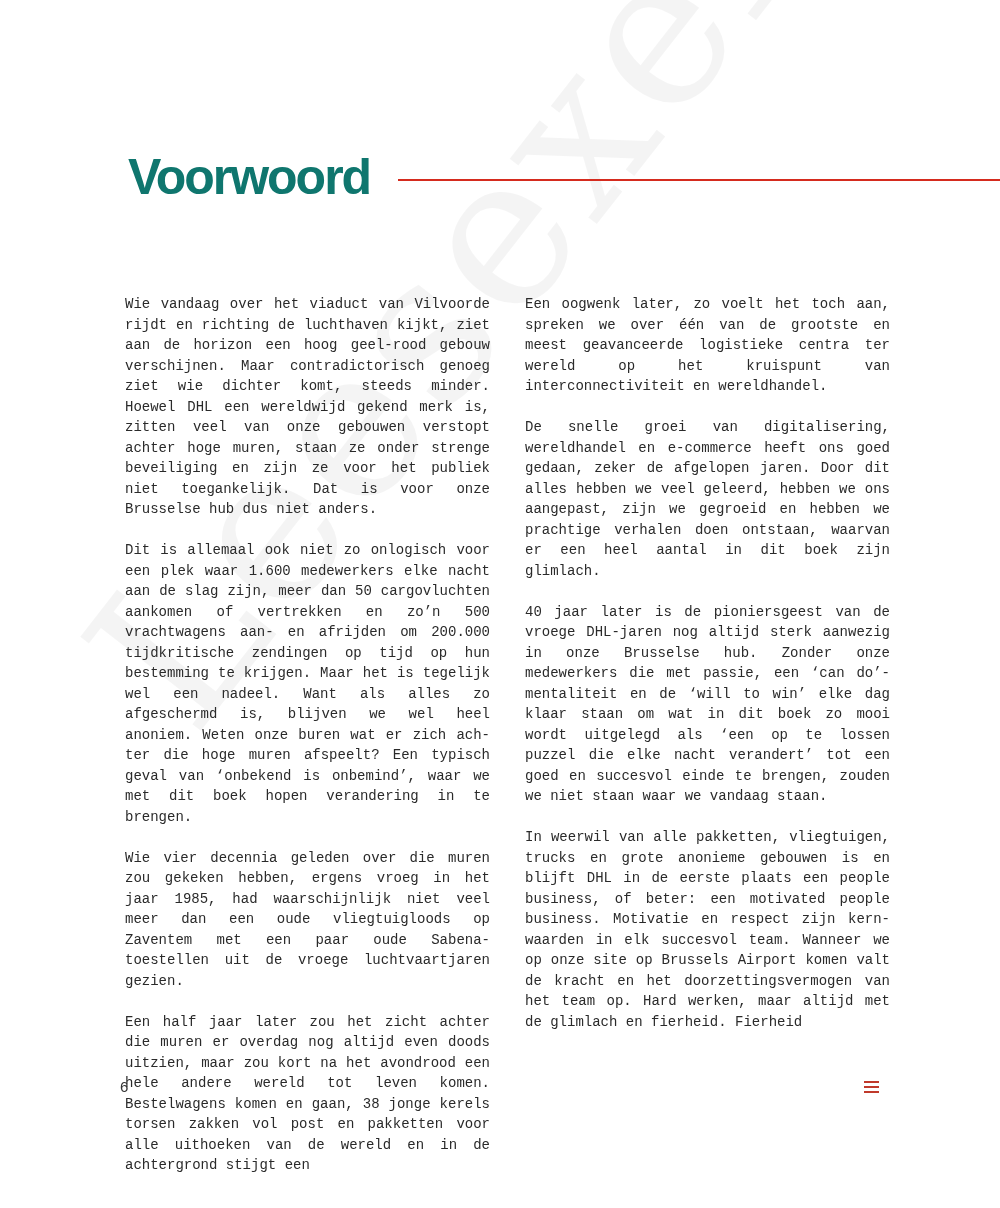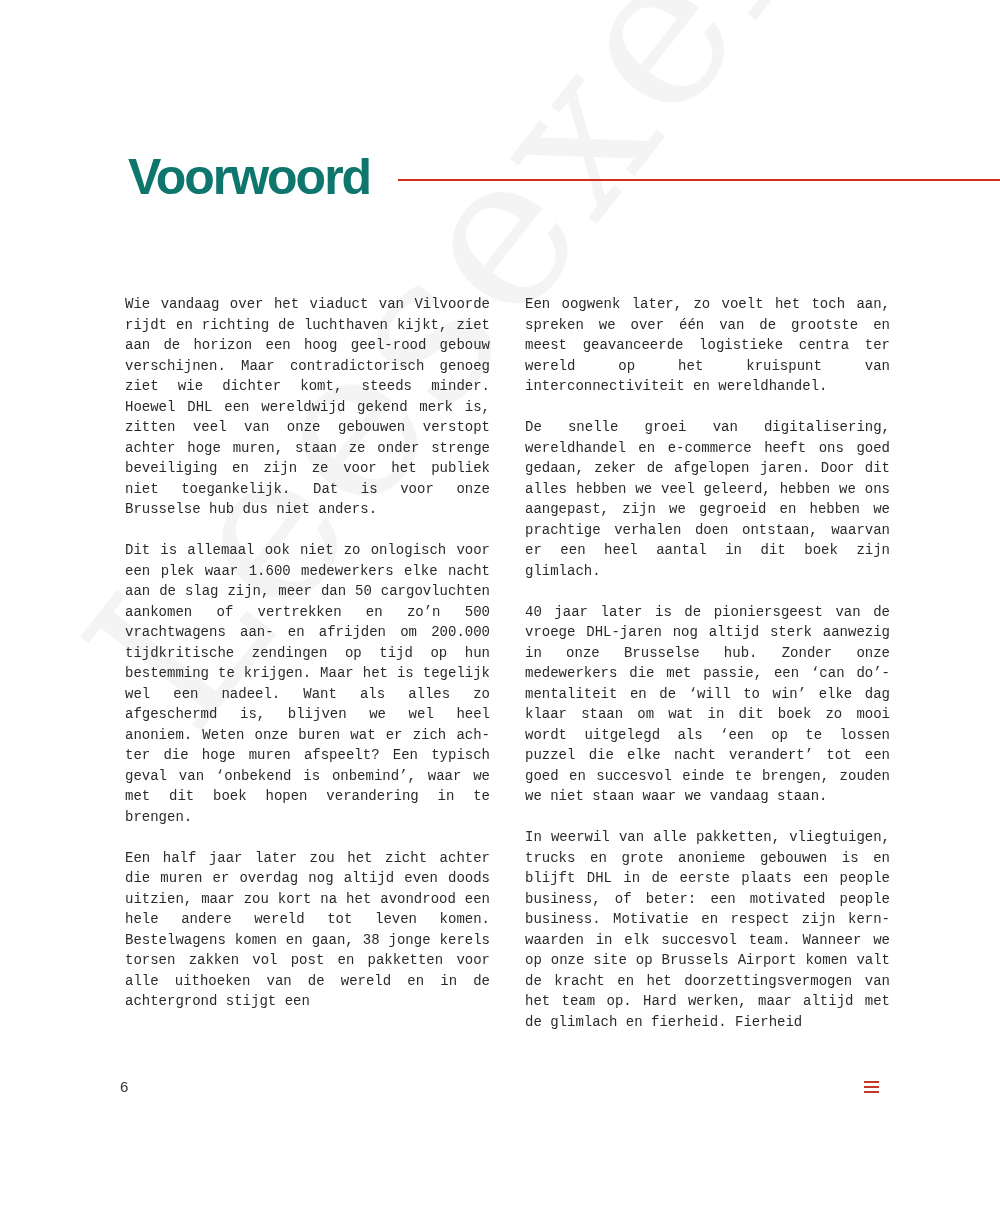--- a/index.html
+++ b/index.html
@@ -55,20 +55,21 @@
 
 <div class="title-row">
   <h1 class="title">Voorwoord</h1>
   <div class="title-rule"></div>
 </div>
 
 <div class="columns">
   <div class="col">
     <p>Wie vandaag over het viaduct van Vilvoorde rijdt en richting de luchthaven kijkt, ziet aan de horizon een hoog geel-rood gebouw verschijnen. Maar contradic­torisch genoeg ziet wie dichter komt, steeds minder. Hoewel DHL een wereldwijd gekend merk is, zitten veel van onze gebouwen verstopt achter hoge muren, staan ze onder strenge beveiliging en zijn ze voor het publiek niet toegankelijk. Dat is voor onze Brusselse hub dus niet anders.</p>
     <p>Dit is allemaal ook niet zo onlogisch voor een plek waar 1.600 medewerkers elke nacht aan de slag zijn, meer dan 50 cargovluchten aankomen of ver­trekken en zo’n 500 vrachtwagens aan- en afrijden om 200.000 tijdkritische zendingen op tijd op hun bestemming te krijgen. Maar het is tegelijk wel een nadeel. Want als alles zo afgeschermd is, blijven we wel heel anoniem. Weten onze buren wat er zich ach­ter die hoge muren afspeelt?  Een typisch geval van ‘onbekend is onbemind’, waar we met dit boek hopen verandering in te brengen.</p>
+    <p>Wie vier decennia geleden over die muren zou geke­ken hebben, ergens vroeg in het jaar 1985, had waar­schijnlijk niet veel meer dan een oude vliegtuigloods op Zaventem met een paar oude Sabena-toestellen uit de vroege luchtvaartjaren gezien.</p>
     <p>Een half jaar later zou het zicht achter die muren er overdag nog altijd even doods uitzien, maar zou kort na het avondrood een hele andere wereld tot leven komen. Bestelwagens komen en gaan, 38 jonge kerels torsen zakken vol post en pakketten voor alle uithoe­ken van de wereld en in de achtergrond stijgt een</p>
   </div>
   <div class="col">
     <p>Een oogwenk later, zo voelt het toch aan, spreken we over één van de grootste en meest geavanceerde logistieke centra ter wereld op het kruispunt van interconnectiviteit en wereldhandel.</p>
     <p>De snelle groei van digitalisering, wereldhandel en e-commerce heeft ons goed gedaan, zeker de afgelo­pen jaren. Door dit alles hebben we veel geleerd, heb­ben we ons aangepast, zijn we gegroeid en hebben we prachtige verhalen doen ontstaan, waarvan er een heel aantal in dit boek zijn glimlach.</p>
     <p>40 jaar later is de pioniersgeest van de vroege DHL-jaren nog altijd sterk aanwezig in onze Brusselse hub. Zonder onze medewerkers die met passie, een ‘can do’-mentaliteit en de ‘will to win’ elke dag klaar staan om wat in dit boek zo mooi wordt uitgelegd als ‘een op te lossen puzzel die elke nacht verandert’ tot een goed en succesvol einde te brengen, zouden we niet staan waar we vandaag staan.</p>
     <p>In weerwil van alle pakketten, vliegtuigen, trucks en grote anonieme gebouwen is en blijft DHL in de eer­ste plaats een people business, of beter: een motiva­ted people business. Motivatie en respect zijn kern­waarden in elk succesvol team. Wanneer we op onze site op Brussels Airport komen valt de kracht en het doorzettingsvermogen van het team op. Hard wer­ken, maar altijd met de glimlach en fierheid. Fierheid</p>
   </div>
 </div>
 

